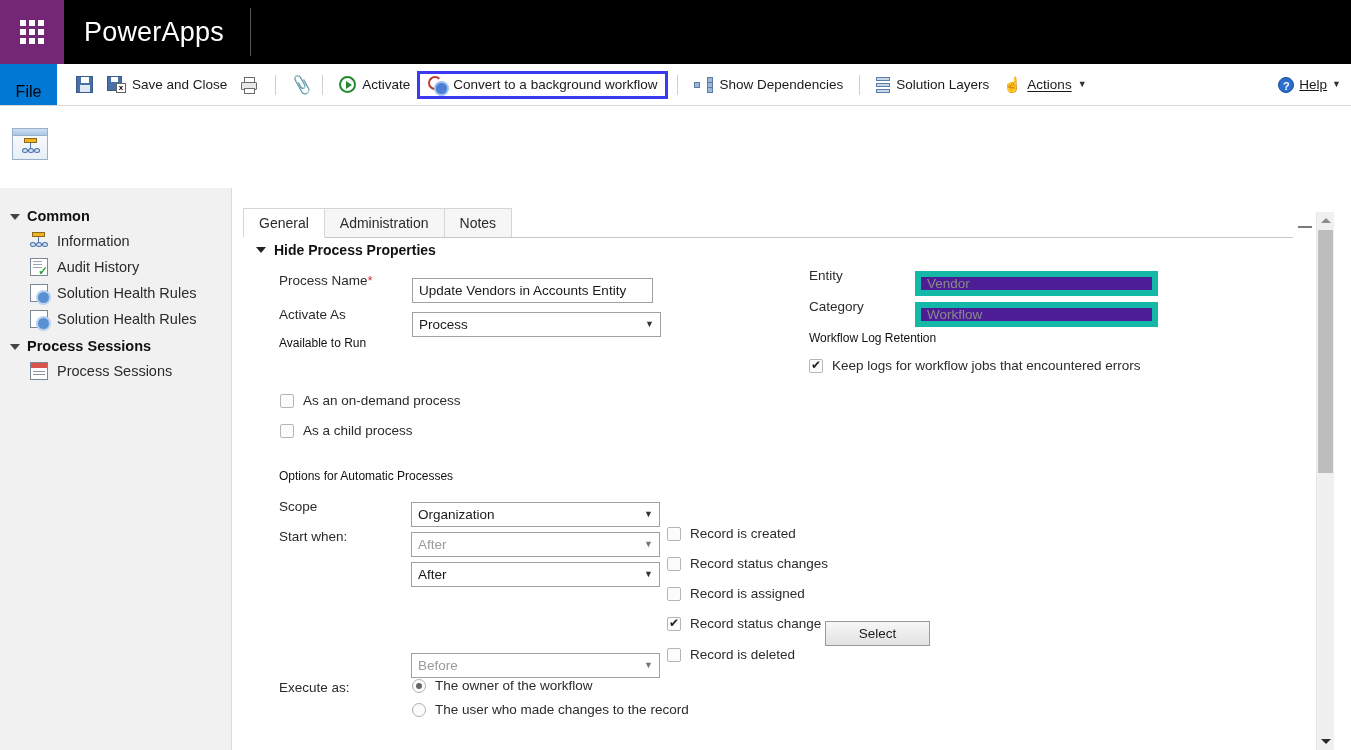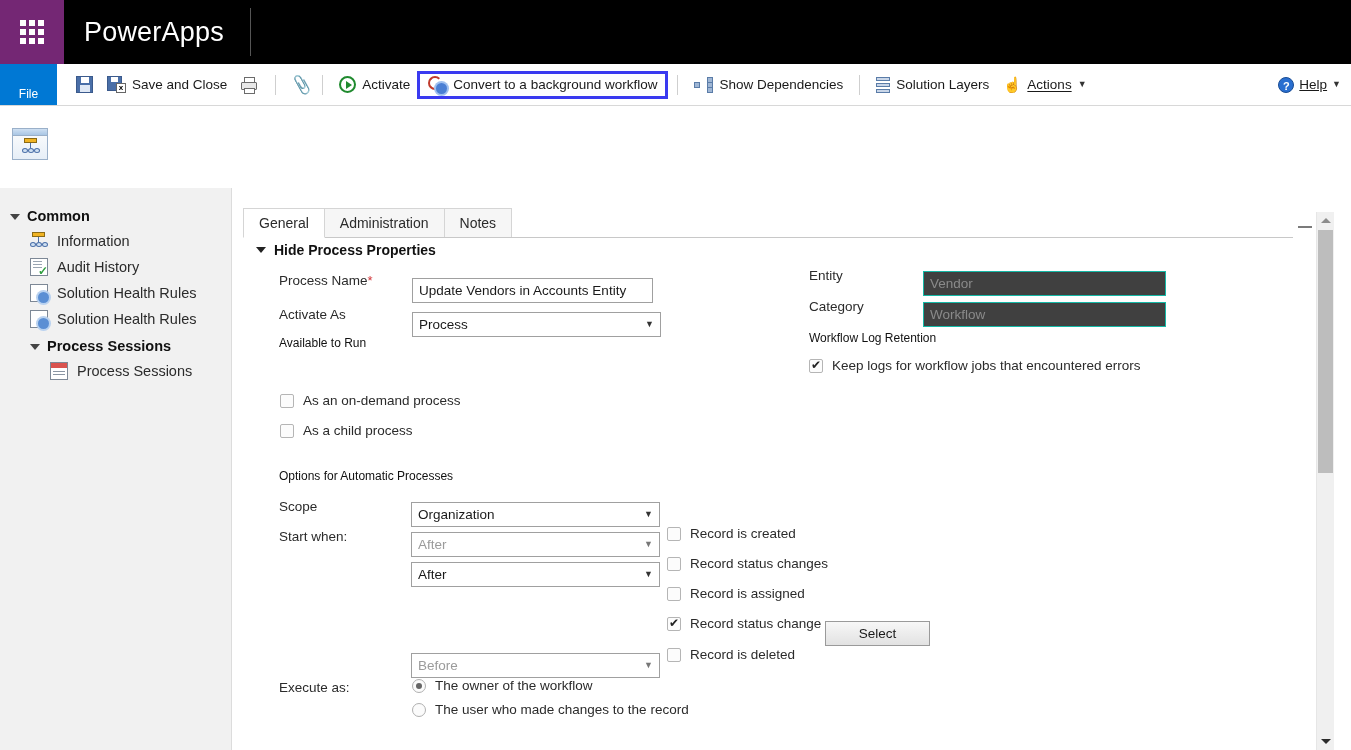--- a/index.html
+++ b/index.html
@@ -15,21 +15,21 @@
   
   .suitebar{position:absolute;left:0;top:0;width:1351px;height:64px;background:#000000;display:flex;align-items:stretch;}
   .waffle{width:64px;height:64px;background:#742774;display:flex;align-items:center;justify-content:center;cursor:pointer;}
   .waffle-grid{display:grid;grid-template-columns:repeat(3,6px);grid-template-rows:repeat(3,6px);gap:3px;}
   .waffle-grid i{display:block;width:6px;height:6px;background:#ffffff;}
   .suite-brand{display:flex;align-items:center;padding-left:20px;padding-right:26px;color:#ffffff;font-size:27px;font-weight:400;letter-spacing:.2px;}
   .suite-sep{width:1px;background:#555;margin:8px 0;}
 
   
   .cmdbar{position:absolute;left:0;top:64px;width:1351px;height:41px;background:#ffffff;border-bottom:1px solid #d8d8d8;display:flex;align-items:center;}
-  .file-tab{width:57px;height:41px;background:#0078d4;color:#ffffff;display:flex;align-items:flex-end;justify-content:center;padding-bottom:4px;box-sizing:border-box;font-size:12px;cursor:pointer;}
+  .file-tab{width:57px;height:41px;background:#0078d4;color:#000000;display:flex;align-items:flex-end;justify-content:center;padding-bottom:4px;box-sizing:border-box;font-size:16px;cursor:pointer;}
   .cmd-items{display:flex;align-items:center;height:41px;padding-left:12px;flex:1;}
   .cmd-btn{display:flex;align-items:center;gap:6px;height:30px;padding:0 7px;cursor:pointer;white-space:nowrap;color:#1a1a1a;font-size:13.5px;}
   .cmd-sep{width:1px;height:20px;background:#cfcfcf;margin:0 9px;}
   .cmd-highlight{border:3px solid #3a3af0;padding:2px 8px;height:auto;}
   .cmd-spacer{flex:1;}
   .help-btn{display:flex;align-items:center;gap:5px;padding-right:10px;cursor:pointer;font-size:13.5px;}
   .help-btn u{text-decoration:underline;}
   .caret{font-size:9px;line-height:1;color:#333;}
 
   
@@ -104,21 +104,21 @@
   .tab.active{background:#ffffff;border-bottom:1px solid #ffffff;margin-bottom:-1px;}
 
   .section-toggle{position:absolute;left:24px;top:54px;display:flex;align-items:center;gap:8px;font-size:14px;font-weight:bold;color:#111;cursor:pointer;}
   .tri-down{width:0;height:0;border-left:5px solid transparent;border-right:5px solid transparent;border-top:6px solid #222;}
 
   .lbl{position:absolute;font-size:13.5px;color:#2b2b2b;}
   .bold-hdr{position:absolute;font-size:12px;font-weight:normal;color:#111;}
   .req{color:#d13438;font-size:13px;}
 
   .tbox{position:absolute;height:25px;box-sizing:border-box;border:1px solid #a0a0a0;background:#ffffff;font-size:13.5px;color:#1a1a1a;padding:0 6px;line-height:23px;font-family:"Liberation Sans",sans-serif;}
-  .tbox.ro{background:#404040;border:1px solid #14b8a6;color:#8a8a8a;margin-left:8px;}
+  .tbox.ro{background:#4c1d95;border:6px solid #14b8a6;color:#8a8a8a;}
   .sel{position:absolute;height:25px;box-sizing:border-box;border:1px solid #a0a0a0;background:#ffffff;font-size:13.5px;color:#1a1a1a;padding:0 6px;line-height:23px;display:flex;align-items:center;justify-content:space-between;cursor:pointer;}
   .sel.dis{color:#9b9b9b;}
   .sel .arw{font-size:9px;color:#333;}
   .sel.dis .arw{color:#777;}
 
   .cbrow{position:absolute;display:flex;align-items:center;gap:9px;font-size:13.5px;color:#2b2b2b;}
   .cb{width:14px;height:14px;box-sizing:border-box;border:1px solid #b5b5b5;background:#fcfcfc;border-radius:2px;flex:0 0 auto;position:relative;cursor:pointer;}
   .cb.dis{border-color:#d2d2d2;background:#fafafa;}
   .cb.on::after{content:"✔";position:absolute;left:1px;top:-2px;font-size:12px;color:#222;}
 
@@ -298,21 +298,21 @@
         <span class="nav-ic health"></span>
         <span>Solution Health Rules</span>
       </div>
 
       <div class="nav-item">
         <span class="nav-ic health"></span>
         <span>Solution Health Rules</span>
       </div>
     </div>
 
-    <div class="nav-group" style="padding-left:20px;">
+    <div class="nav-group" style="">
       <div class="nav-group-head">
         <span class="tri"></span>
         <span>Process Sessions</span>
       </div>
       <div class="nav-item">
         <span class="nav-ic sessions"></span>
         <span>Process Sessions</span>
       </div>
     </div>
   </div>

